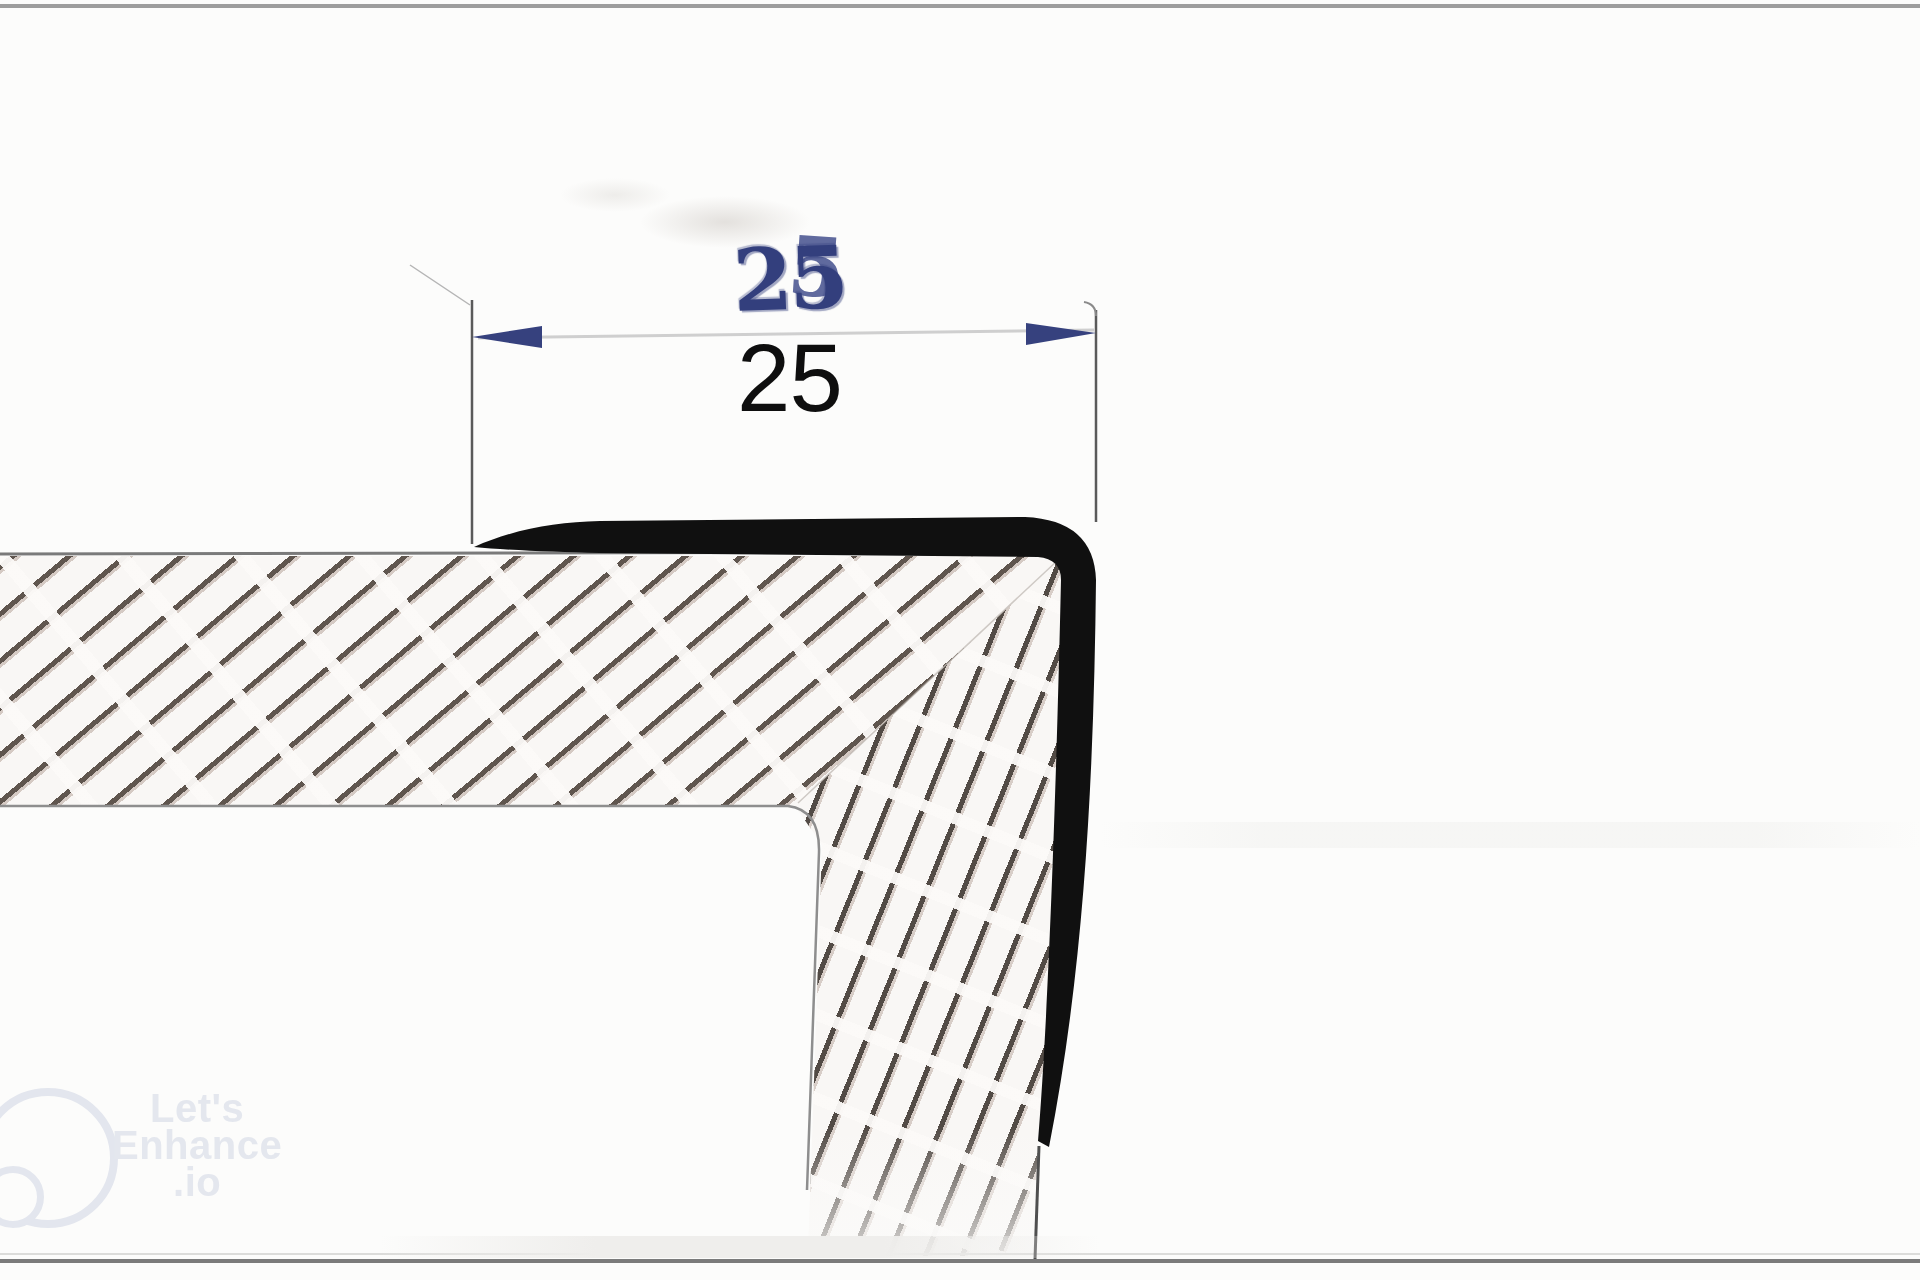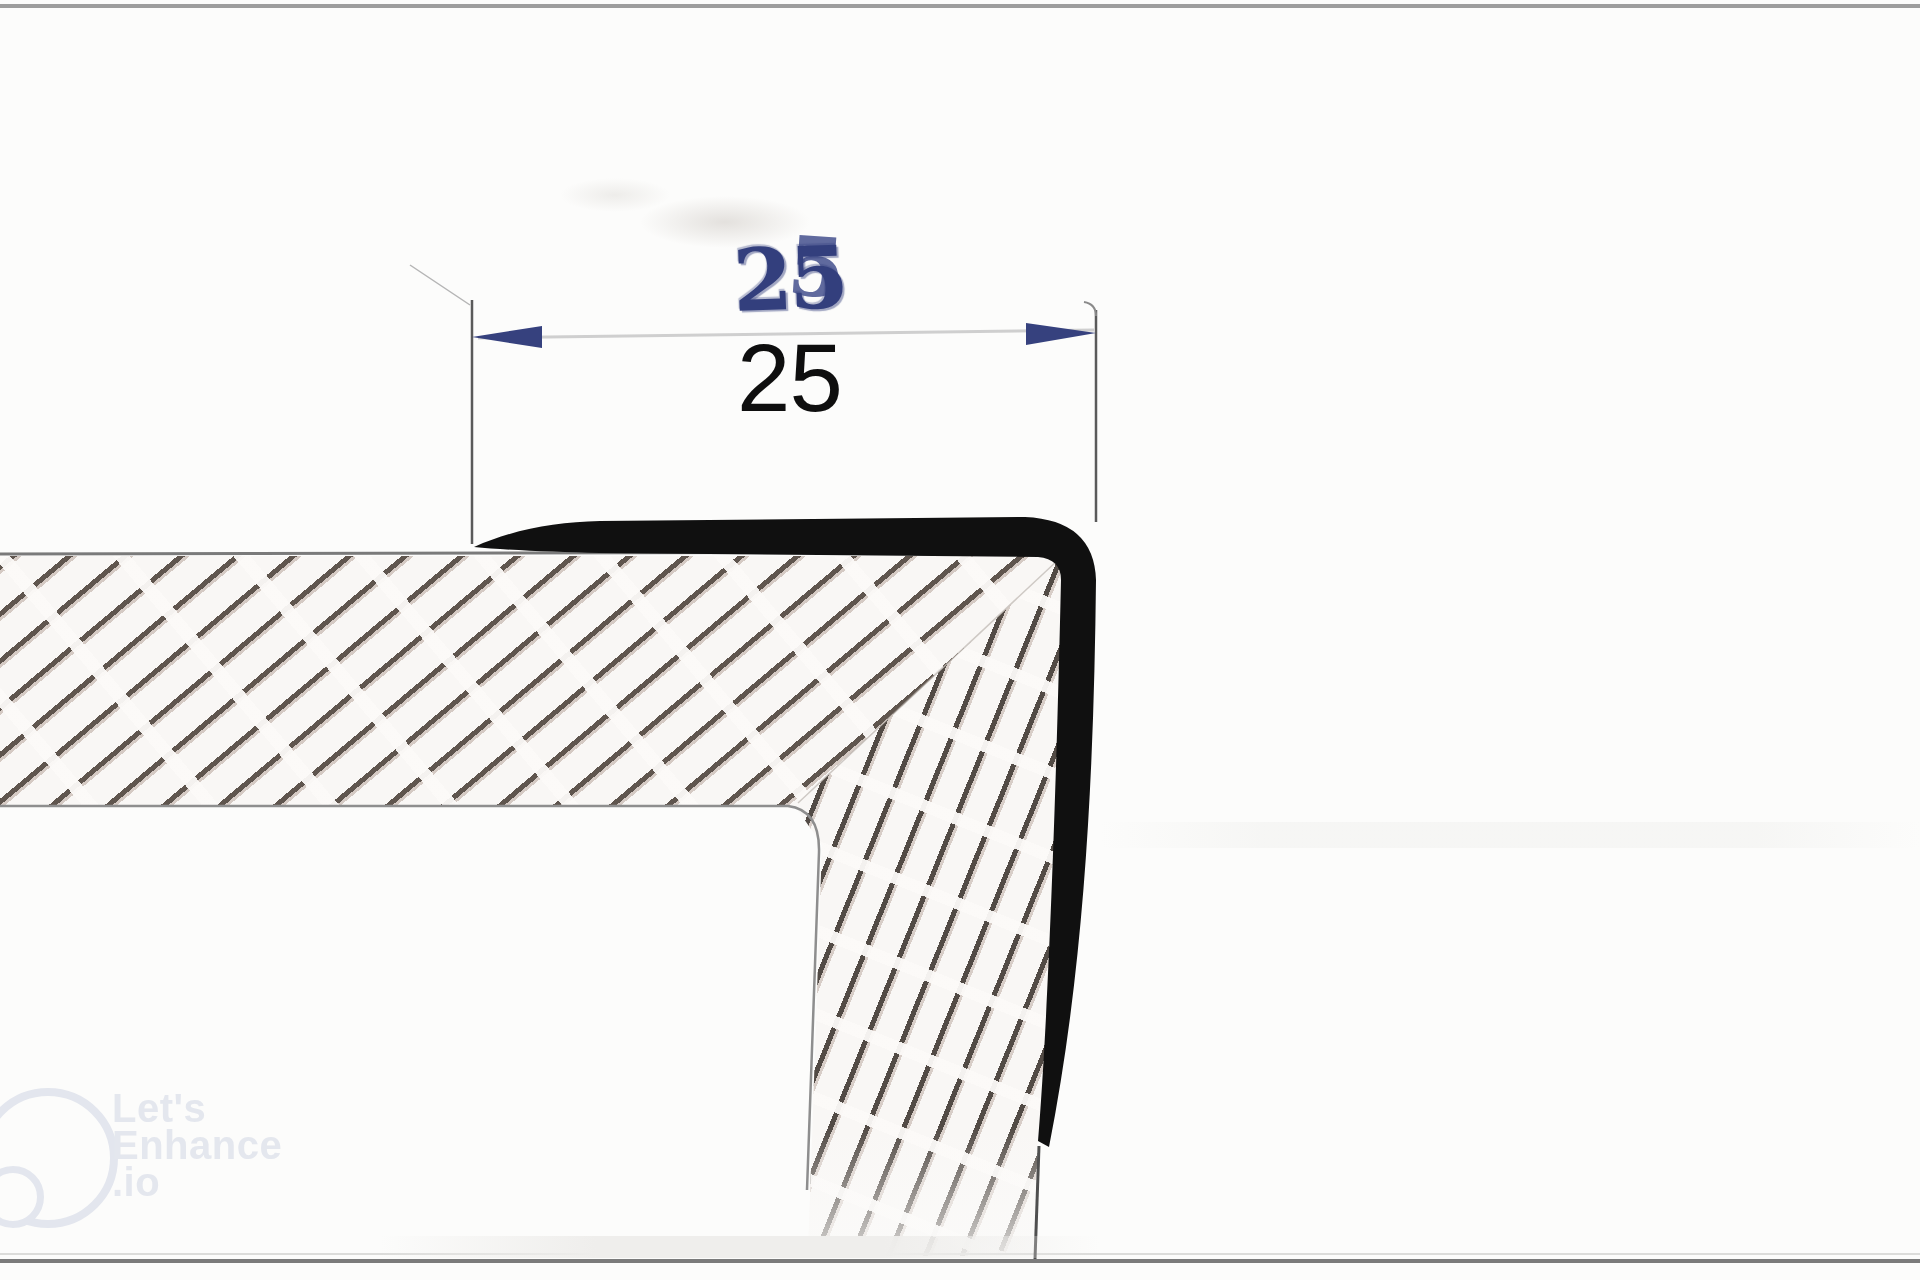--- a/index.html
+++ b/index.html
@@ -54,21 +54,21 @@
   .smudge{position:absolute;border-radius:50%;pointer-events:none;}
   #smudge-1{left:640px;top:196px;width:170px;height:52px;
     background:radial-gradient(closest-side, rgba(187,180,173,.38), rgba(187,180,173,0));}
   #smudge-2{left:560px;top:178px;width:110px;height:34px;
     background:radial-gradient(closest-side, rgba(200,196,190,.28), rgba(200,196,190,0));}
   #floor-wash{position:absolute;left:380px;top:1236px;width:720px;height:22px;
     background:linear-gradient(to right, rgba(239,238,236,0), #efeeec 30%, #efeeec 70%, rgba(239,238,236,0));}
   #right-streak{position:absolute;left:1100px;top:822px;width:820px;height:26px;
     background:linear-gradient(to right, rgba(241,241,239,0), rgba(241,241,239,.55) 20%, rgba(241,241,239,.55) 80%, rgba(241,241,239,0));}
   
-  #watermark{position:absolute;left:0;top:1080px;width:320px;height:160px;color:#e3e6ee;}
+  #watermark{position:absolute;left:0;top:1080px;width:320px;height:160px;color:#e3e6ee;text-align:center;}
   .wm-circle{position:absolute;border-radius:50%;border-style:solid;border-color:#e3e6ee;}
   #wm-circle-big{left:-22px;top:8px;width:124px;height:124px;border-width:8px;}
   #wm-circle-small{left:-18px;top:86px;width:48px;height:48px;border-width:7px;background:#fcfcfb;}
   #wm-text{position:absolute;left:112px;top:10px;
     font-weight:700;font-size:40px;line-height:37px;letter-spacing:.5px;color:#e4e7ee;}
 </style>
 </head>
 <body>
 
 <div id="canvas">

